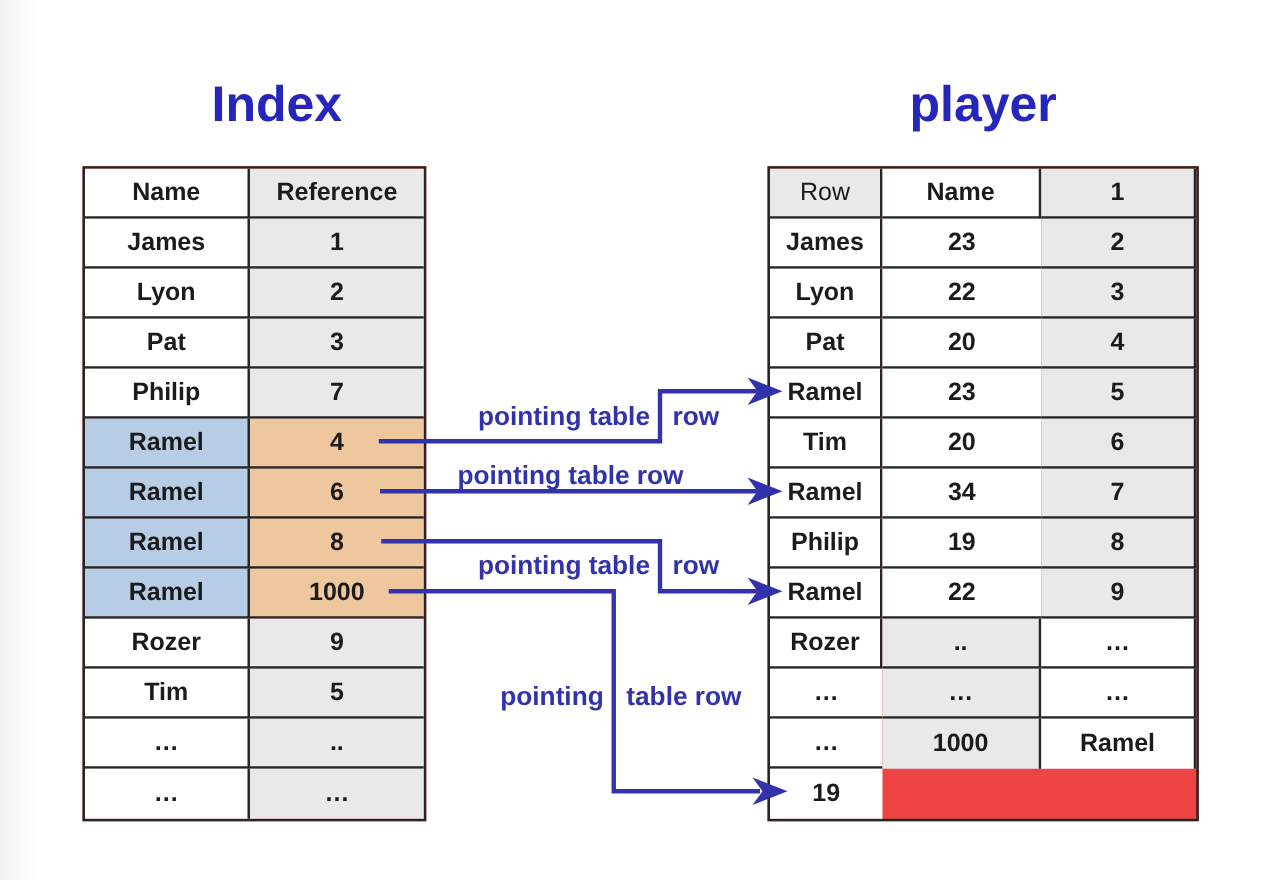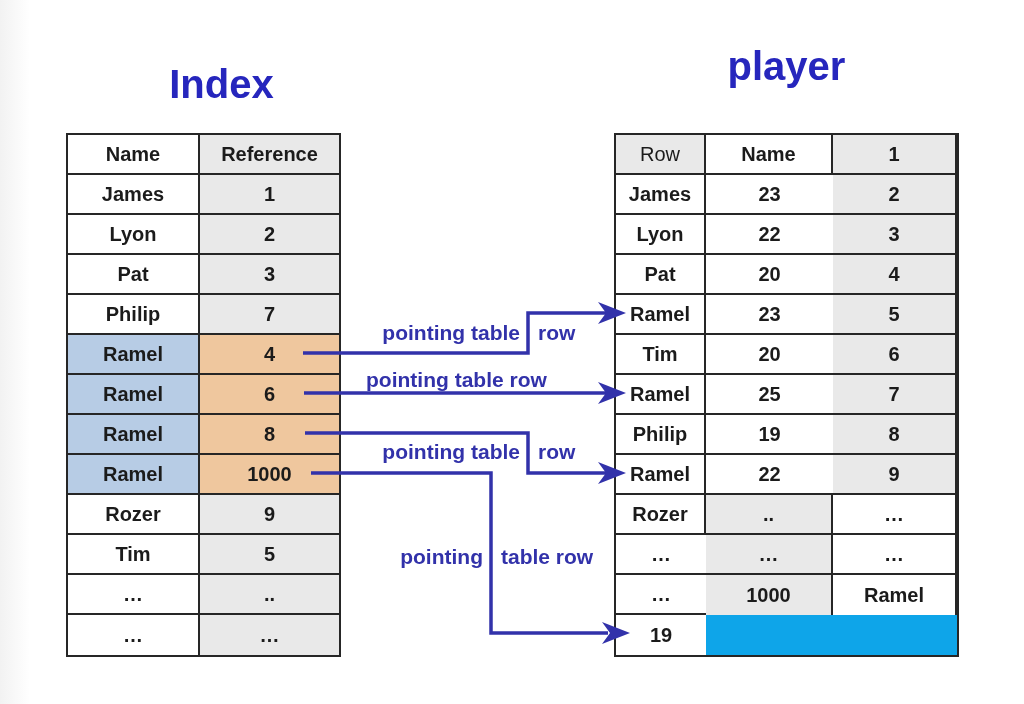--- a/index.html
+++ b/index.html
@@ -30,21 +30,21 @@
     font-size:40px;
     font-weight:bold;
     color:var(--title);
     letter-spacing:0px;
   }
   .tbl{
     position:absolute;
     display:grid;
     grid-auto-rows:40px;
     border:2px solid var(--border);
-    background:#0ea5e9;
+    background:#ef4444;
     box-sizing:content-box;
   }
   #index-table{left:66px;top:133px;grid-template-columns:132px 139px;}
   #player-table{left:614px;top:133px;grid-template-columns:90px 127px 124px;}
   .cell{
     display:flex;align-items:center;justify-content:center;
     box-sizing:border-box;
     border-right:2px solid var(--border);
     border-bottom:2px solid var(--border);
     font-size:20px;
@@ -72,21 +72,21 @@
 </style>
 </head>
 <body>
 
 <div class="stage">
 
   <div class="edge-shade"></div>
 
   <div class="tbl-title" style="left:82px;top:62px;width:279px;">Index</div>
 
-  <div class="tbl-title" style="left:614px;top:44px;width:345px;">player</div>
+  <div class="tbl-title" style="left:614px;top:62px;width:345px;">player</div>
 
   <div class="tbl" id="index-table">
       <div class="cell hdr">Name</div>
       <div class="cell hdr gray last-col">Reference</div>
       <div class="cell">James</div>
       <div class="cell gray last-col">1</div>
       <div class="cell">Lyon</div>
       <div class="cell gray last-col">2</div>
       <div class="cell">Pat</div>
       <div class="cell gray last-col">3</div>
@@ -123,21 +123,21 @@
       <div class="cell">Pat</div>
       <div class="cell last-col">20</div>
       <div class="cell gray">4</div>
       <div class="cell">Ramel</div>
       <div class="cell last-col">23</div>
       <div class="cell gray">5</div>
       <div class="cell">Tim</div>
       <div class="cell last-col">20</div>
       <div class="cell gray">6</div>
       <div class="cell">Ramel</div>
-      <div class="cell last-col">25</div>
+      <div class="cell last-col">34</div>
       <div class="cell gray">7</div>
       <div class="cell">Philip</div>
       <div class="cell last-col">19</div>
       <div class="cell gray">8</div>
       <div class="cell">Ramel</div>
       <div class="cell last-col">22</div>
       <div class="cell gray">9</div>
       <div class="cell">Rozer</div>
       <div class="cell gray">..</div>
       <div class="cell">…</div>

